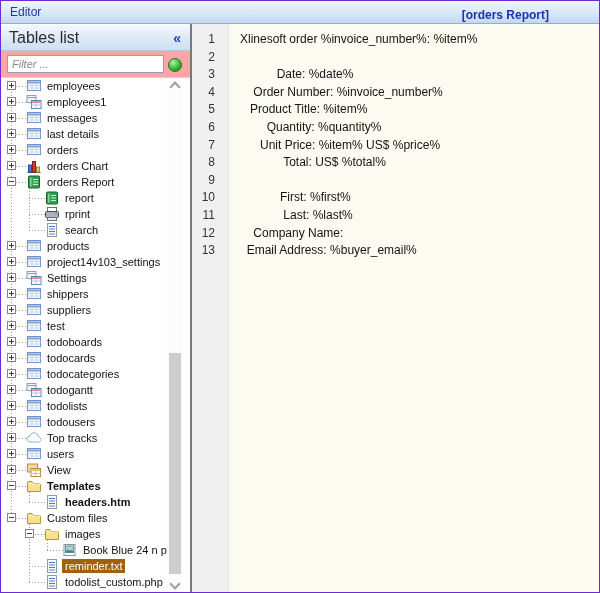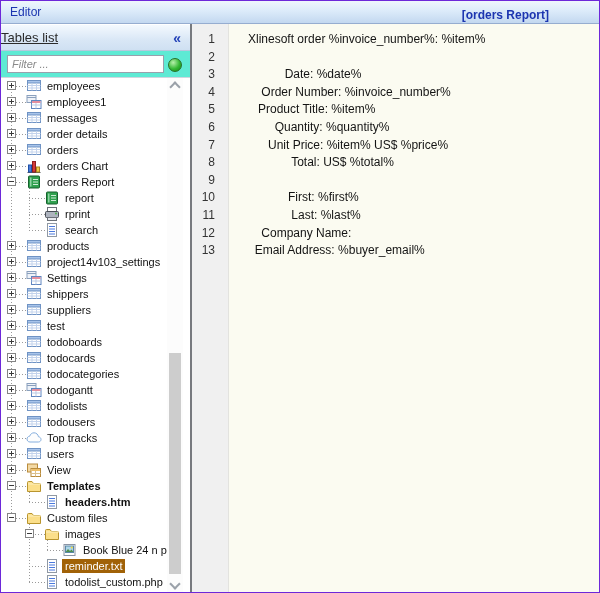--- a/index.html
+++ b/index.html
@@ -5,23 +5,23 @@
   html,body{margin:0;padding:0;background:#e6e6e6;font-family:"Liberation Sans",sans-serif;}
   .window{position:relative;width:600px;height:593px;box-sizing:border-box;border:1px solid #6d28d9;background:#fff;overflow:hidden;}
   
   .titlebar{position:relative;height:22px;background:linear-gradient(#eff6fd 0%,#dcebfa 45%,#c3d8f0 100%);border-bottom:1px solid #96add0;}
   .title-left{position:absolute;left:9px;top:0;line-height:22px;font-size:12px;color:#1c35b0;}
   .title-right{position:absolute;right:50px;top:3px;line-height:22px;font-size:12px;font-weight:bold;color:#1c35b0;}
   
   .main{display:flex;height:569px;}
   .sidebar{position:relative;width:189px;box-sizing:content-box;border-right:2px solid #77797e;background:#fff;display:flex;flex-direction:column;}
   .sb-header{position:relative;height:25px;border-top:1px solid #fff;background:linear-gradient(#f4f9fe,#d9e7f6 60%,#cfe0f2);border-bottom:1px solid #b6c9de;display:flex;align-items:center;}
-  .sb-title{font-size:13px;color:#2b2b2b;padding-left:0;text-decoration:underline;}
+  .sb-title{font-size:16px;color:#2b2b2b;padding-left:8px;}
   .collapse{margin-left:auto;padding-right:9px;font-size:14px;font-weight:bold;color:#2442b8;cursor:pointer;line-height:24px;}
-  .filter-row{position:relative;height:26px;background:#5eead4;border-bottom:1px solid #cfd6de;}
+  .filter-row{position:relative;height:26px;background:#fca5a5;border-bottom:1px solid #cfd6de;}
   .filter-input{position:absolute;left:6px;top:4px;width:147px;height:16px;border:1px solid #98a0ac;font-family:"Liberation Sans",sans-serif;font-size:11px;font-style:italic;color:#555;padding:0 4px;outline:none;}
   .filter-input::placeholder{color:#8a8a8a;font-style:italic;}
   .green-dot{position:absolute;left:167px;top:7px;width:12px;height:12px;border-radius:50%;background:radial-gradient(circle at 35% 30%,#b6f0aa,#35b835 55%,#0f8a0f);border:1px solid #27702b;cursor:pointer;}
   
   .tree{position:relative;flex:1;background:#fff;font-size:11px;overflow:hidden;}
   .row{position:relative;height:16px;line-height:16px;white-space:nowrap;cursor:default;}
   .row::before{content:"";position:absolute;top:8px;height:1px;background:repeating-linear-gradient(to right,#9a9a9a 0 1px,transparent 1px 3px);}
   .row.l0::before{left:15px;width:11px;}
   .row.l1::before{left:28px;width:16px;}
   .row.l2::before{left:46px;width:16px;}
@@ -41,21 +41,21 @@
   .sb-thumb{position:absolute;left:2px;top:275px;width:12px;height:221px;background:#cdcdcd;}
   .chev{position:absolute;left:4px;width:6px;height:6px;border-left:2px solid #9aa1a9;border-top:2px solid #9aa1a9;}
   .chev.up{top:5px;transform:rotate(45deg);}
   .chev.down{bottom:5px;transform:rotate(225deg);}
   
   .editor{position:relative;flex:1;background:#fbfbf1;overflow:hidden;}
   .gutter-bg{position:absolute;left:0;top:0;bottom:0;width:36px;background:#f0f0f0;border-right:1px solid #e3e3df;}
   .code-area{position:absolute;left:0;right:0;top:7px;}
   .line{display:flex;height:17.6px;line-height:17.6px;font-size:12px;}
   .lnum{width:36px;flex:0 0 36px;text-align:right;padding-right:13px;box-sizing:border-box;color:#333;}
-  .ltxt{white-space:pre;padding-left:20px;color:#141414;}
+  .ltxt{white-space:pre;padding-left:12px;color:#141414;}
 </style>
 </head>
 <body>
 
 <div class="window">
 
   <div class="titlebar">
     <span class="title-left">Editor</span>
     <span class="title-right">[orders Report]</span>
   </div>
@@ -110,21 +110,21 @@
               <span class="tlabel">messages</span>
             </div>
             <div class="row l0">
               <span class="ebox plus"></span>
               <span class="ticon"><svg width="16" height="16" viewBox="0 0 16 16">
                   <rect x="1.5" y="2.5" width="13" height="10" fill="#fff" stroke="#6f93c4"></rect>
                   <rect x="2" y="3" width="12" height="2" fill="#a8c4ea"></rect>
                   <path d="M1.5 5 h13" stroke="#6f93c4"></path>
                   <path d="M1.5 7.5 h13 M1.5 10 h13 M6 5 v7.5 M10.5 5 v7.5" stroke="#c3d3ec" fill="none"></path>
                 </svg></span>
-              <span class="tlabel">order details</span>
+              <span class="tlabel">last details</span>
             </div>
             <div class="row l0">
               <span class="ebox plus"></span>
               <span class="ticon"><svg width="16" height="16" viewBox="0 0 16 16">
                   <rect x="1.5" y="2.5" width="13" height="10" fill="#fff" stroke="#6f93c4"></rect>
                   <rect x="2" y="3" width="12" height="2" fill="#a8c4ea"></rect>
                   <path d="M1.5 5 h13" stroke="#6f93c4"></path>
                   <path d="M1.5 7.5 h13 M1.5 10 h13 M6 5 v7.5 M10.5 5 v7.5" stroke="#c3d3ec" fill="none"></path>
                 </svg></span>
               <span class="tlabel">orders</span>

